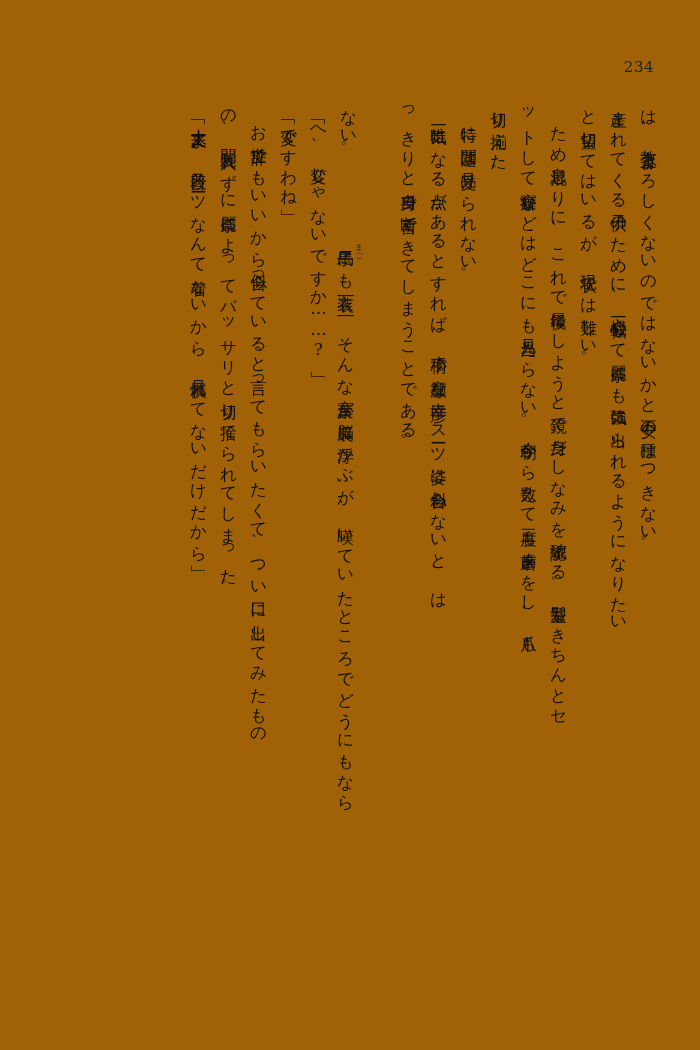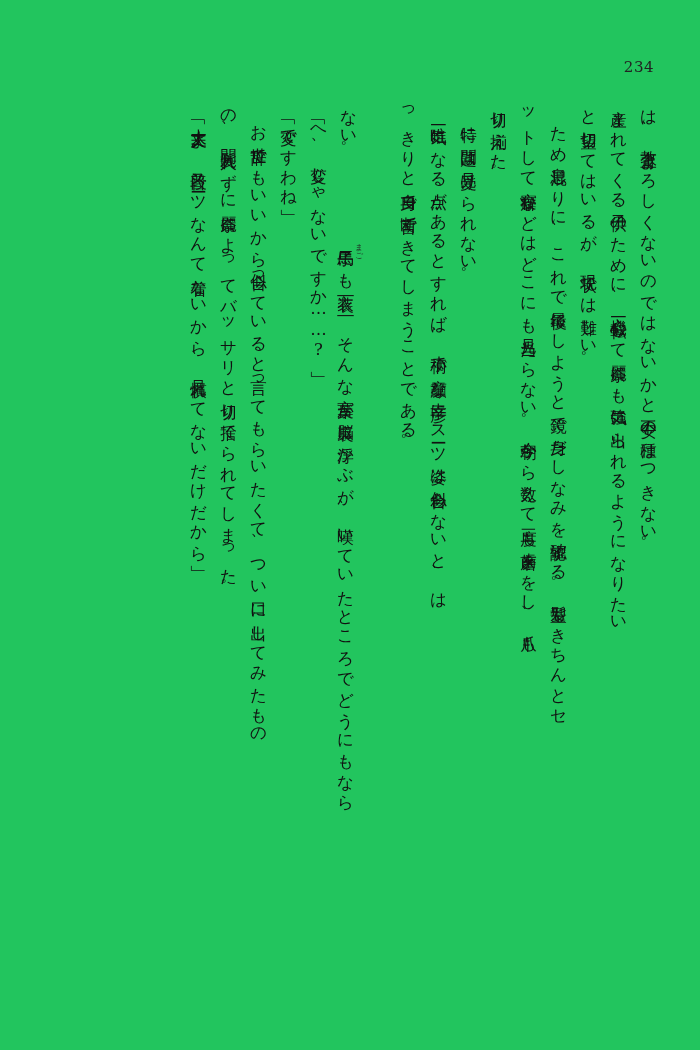--- a/index.html
+++ b/index.html
@@ -12,21 +12,21 @@
     height: 1050px;
     overflow: hidden;
     font-family: "DejaVu Serif", "Liberation Serif", serif;
     color: #1a1a1a;
   }
 
   .page {
     position: relative;
     width: 700px;
     height: 1050px;
-    background: #22c55e;
+    background: #a16207;
   }
 
   .page-number {
     position: absolute;
     top: 58px;
     right: 46px;
     font-size: 15px;
     letter-spacing: 0.5px;
     color: #222;
     font-family: "DejaVu Serif", "Liberation Serif", serif;

